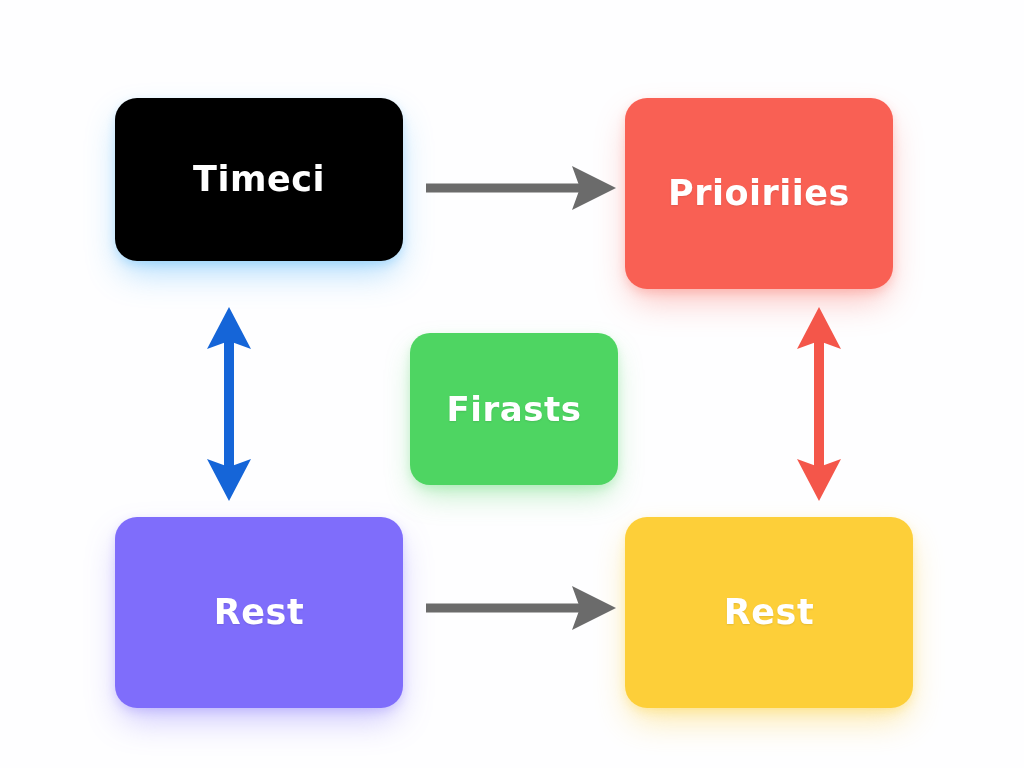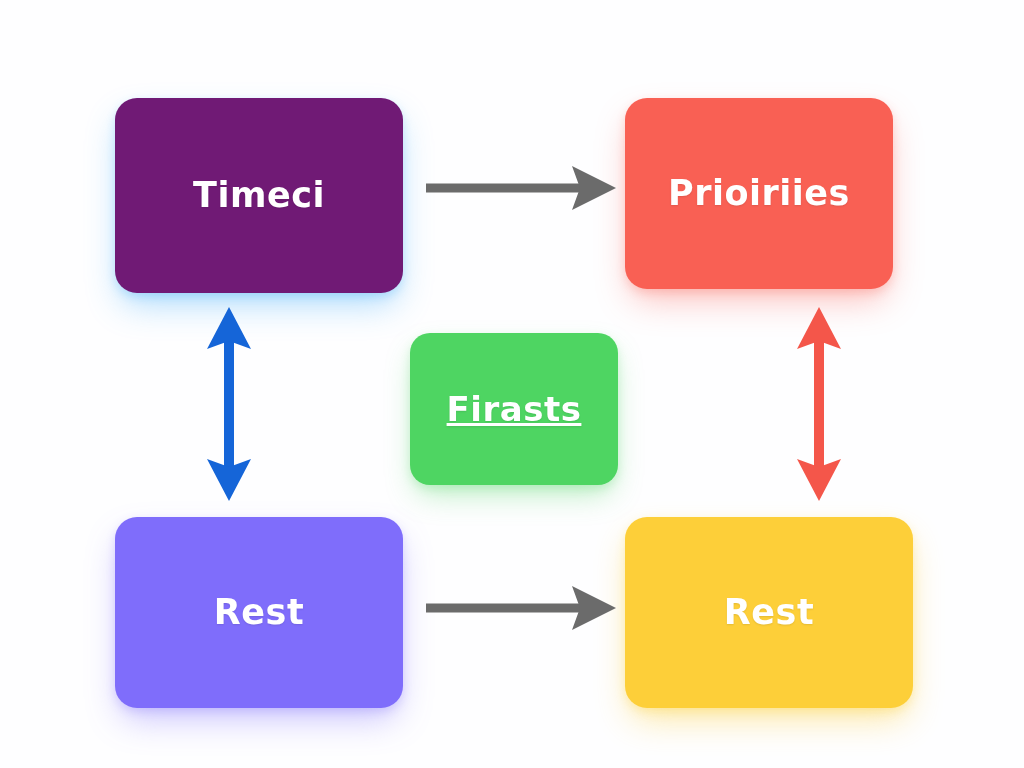--- a/index.html
+++ b/index.html
@@ -31,43 +31,42 @@
     box-sizing: border-box;
   }
   .node .node-label {
     display: block;
     line-height: 1;
     text-shadow: 0 1px 2px rgba(0,0,0,0.10);
   }
 
   .node-blue {
     left: 115px; top: 98px;
-    width: 288px; height: 195px;
-    background: #701a75;
+    width: 288px; height: 163px;
+    background: #000000;
     box-shadow: 0 16px 34px -6px rgba(52,168,248,0.42),
                 0 4px 10px rgba(52,168,248,0.22);
     font-size: 35px;
   }
   .node-red {
     left: 625px; top: 98px;
     width: 268px; height: 191px;
     background: #f96054;
     box-shadow: 0 16px 34px -6px rgba(249,96,84,0.40),
                 0 4px 10px rgba(249,96,84,0.22);
     font-size: 35px;
   }
   .node-green {
     left: 410px; top: 333px;
     width: 208px; height: 152px;
     background: #4ed562;
     border-radius: 20px;
     box-shadow: 0 14px 30px -6px rgba(78,213,98,0.40),
                 0 4px 10px rgba(78,213,98,0.20);
     font-size: 34px;
-    text-decoration: underline;
   }
   .node-purple {
     left: 115px; top: 517px;
     width: 288px; height: 191px;
     background: #7f6dfb;
     box-shadow: 0 16px 34px -6px rgba(127,109,251,0.42),
                 0 4px 10px rgba(127,109,251,0.22);
     font-size: 35px;
   }
   .node-yellow {

